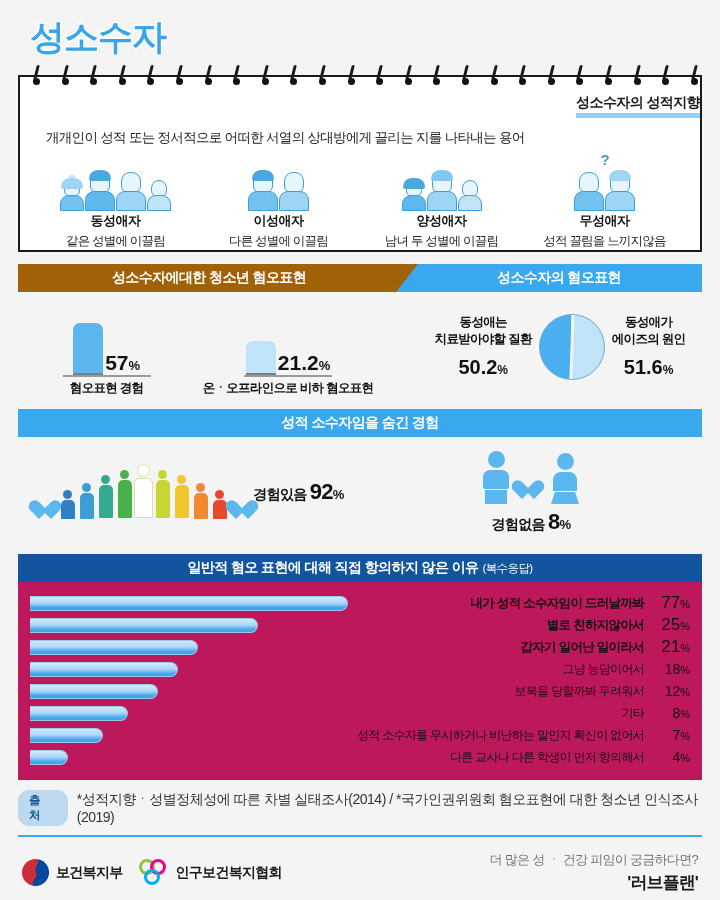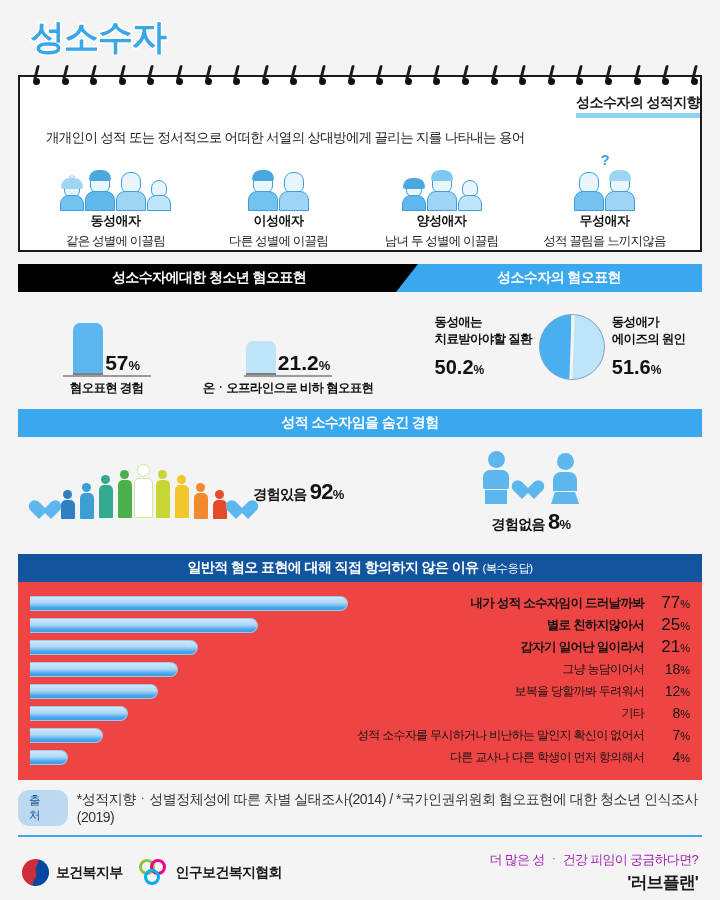--- a/index.html
+++ b/index.html
@@ -66,21 +66,21 @@
   .crown { position: absolute; top: -7px; left: 50%; transform: translateX(-50%); font-size: 10px; color: #4aa8de; }
   .o-name {
     display: inline-block; font-size: 13px; font-weight: bold; color: #111;
     letter-spacing: -0.5px; margin-top: -9px; position: relative; z-index: 5;
   }
   .o-desc { font-size: 12.5px; color: #222; letter-spacing: -0.8px; margin-top: 3px; }
 
   
   .bar-pair { display: flex; margin: 12px 18px 0 18px; height: 28px; position: relative; }
   .bar-dark {
-    flex: 0 0 400px; background: #000000; color: #fff; display: flex;
+    flex: 0 0 400px; background: #a16207; color: #fff; display: flex;
     align-items: center; justify-content: center; font-size: 14px; font-weight: bold;
     letter-spacing: -0.6px; clip-path: polygon(0 0, 100% 0, calc(100% - 22px) 100%, 0 100%);
     padding-right: 18px;
   }
   .bar-light {
     flex: 1; background: #39a8ef; color: #fff; display: flex; align-items: center;
     justify-content: center; font-size: 14px; font-weight: bold; letter-spacing: -0.6px;
     margin-left: -22px; padding-left: 20px;
   }
   .sec-bar {
@@ -98,21 +98,21 @@
   .vbar-top { display: flex; align-items: flex-end; justify-content: center; gap: 2px; }
   .vbar {
     width: 30px; border-radius: 7px 7px 0 0; border-bottom: 2px solid #7f7f7f;
   }
   .vbar-val { font-size: 21px; font-weight: bold; color: #111; line-height: 1; padding-bottom: 2px; }
   .vbar-val .pct { font-size: 13px; }
   .vbar-base { height: 2px; background: #9a9a9a; width: 88px; margin: 0 auto; }
   .vbar-label { font-size: 12.5px; font-weight: bold; color: #111; letter-spacing: -0.7px; margin-top: 4px; line-height: 1.25; }
 
   .pie-wrap { flex: 1; display: flex; align-items: center; justify-content: center; gap: 7px; padding-top: 4px; }
-  .pie-side { }
+  .pie-side { text-align: center; }
   .pie-label { font-size: 12.5px; font-weight: bold; color: #111; letter-spacing: -0.7px; line-height: 1.3; }
   .pie-val { font-size: 20px; font-weight: bold; color: #111; margin-top: 9px; }
   .pie-val .pct { font-size: 12px; }
   .pie {
     width: 66px; height: 66px; border-radius: 50%; position: relative;
     background: conic-gradient(from 182deg, #4aaff0 0 176deg, #bfe4f8 176deg 360deg);
     border: 1px solid #6fa8c9;
   }
   .pie-split {
     position: absolute; left: 50%; top: 0; width: 3px; height: 100%;
@@ -140,38 +140,38 @@
   .hid-cap .num { font-size: 22px; }
   .hid-cap .pct { font-size: 13px; }
   .bigfig { display: flex; flex-direction: column; align-items: center; }
   .bigfig .bh { width: 17px; height: 17px; border-radius: 50%; background: #5cb7ef; }
   .bigfig .bb { width: 26px; height: 19px; background: #5cb7ef; border-radius: 7px 7px 2px 2px; margin-top: 2px; }
   .bigfig .bl { width: 22px; height: 14px; background: #5cb7ef; margin-top: 1px; }
   .bigfig.f .bb { border-radius: 8px 8px 0 0; width: 24px; }
   .bigfig.f .bl { width: 28px; height: 12px; clip-path: polygon(14% 0, 86% 0, 100% 100%, 0 100%); }
 
   
-  .reasons { margin: 0 18px; background: #ef4444; padding: 10px 12px 12px 12px; }
+  .reasons { margin: 0 18px; background: #be185d; padding: 10px 12px 12px 12px; }
   .reason-row { display: flex; align-items: center; height: 22px; }
   .rbar-zone { flex: 0 0 320px; position: relative; }
   .rbar {
     height: 15px; border-radius: 0 8px 8px 0;
     background: linear-gradient(180deg, #cfe7fa 0%, #aed8f6 45%, #4aa9ec 80%, #3b9fe6 100%);
     border: 1px solid #9cc9e8; border-left: none;
   }
   .rlabel { flex: 1; text-align: right; font-size: 12px; color: #111; letter-spacing: -0.7px; padding-right: 4px; }
   .rlabel.bold { font-weight: bold; font-size: 12.5px; }
   .rval { font-size: 14px; font-weight: normal; color: #111; min-width: 42px; text-align: right; }
   .rval.big { font-size: 17px; }
   .rval .pct { font-size: 11px; }
 
   
   .source { display: flex; align-items: center; gap: 9px; margin: 10px 18px 0 18px; }
   .src-tag {
-    background: #bcd9ef; color: #18548f; font-size: 11.5px; font-weight: normal;
+    background: #bcd9ef; color: #18548f; font-size: 11.5px; font-weight: bold;
     border-radius: 11px; padding: 3px 11px; letter-spacing: 1px;
   }
   .src-text { font-size: 14px; color: #333; letter-spacing: -0.5px; }
   .divider { height: 2px; background: #39a8ef; margin: 9px 18px 0 18px; }
 
   
   .footer { display: flex; align-items: center; justify-content: space-between; margin: 14px 22px 0 22px; }
   .logos { display: flex; align-items: center; gap: 16px; }
   .logo-unit { display: flex; align-items: center; gap: 7px; }
   .logo-name { font-size: 14px; font-weight: bold; color: #1a1a1a; letter-spacing: -0.7px; text-align: right; }
@@ -187,21 +187,21 @@
   .taegeuk::after {
     content: ""; position: absolute; width: 13.5px; height: 13.5px; border-radius: 50%;
     background: #0047a0; right: 0; top: 6.75px;
   }
   .tricircle { width: 30px; height: 27px; position: relative; }
   .tricircle span {
     position: absolute; width: 16px; height: 16px; border-radius: 50%;
     border: 3px solid; background: transparent;
   }
   .tagline { text-align: right; }
-  .tag-top { font-size: 13px; color: #a21caf; letter-spacing: -0.7px; }
+  .tag-top { font-size: 13px; color: #737373; letter-spacing: -0.7px; }
   .tag-bottom { font-size: 17px; font-weight: bold; color: #1a1a1a; letter-spacing: -0.9px; margin-top: 2px; }
 </style>
 </head>
 <body>
 
 <div class="title-row">
   <span class="title-main">성소수자</span>
 </div>
 
 <div class="notebook">

